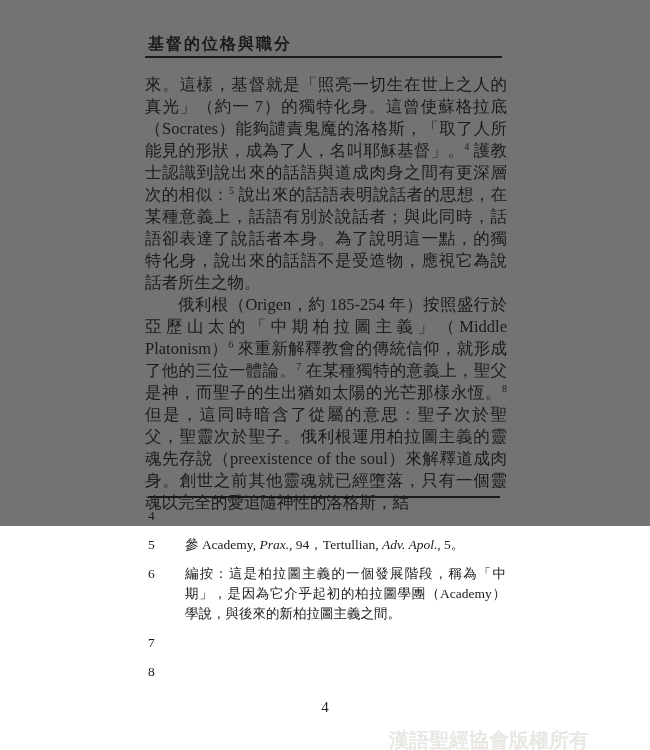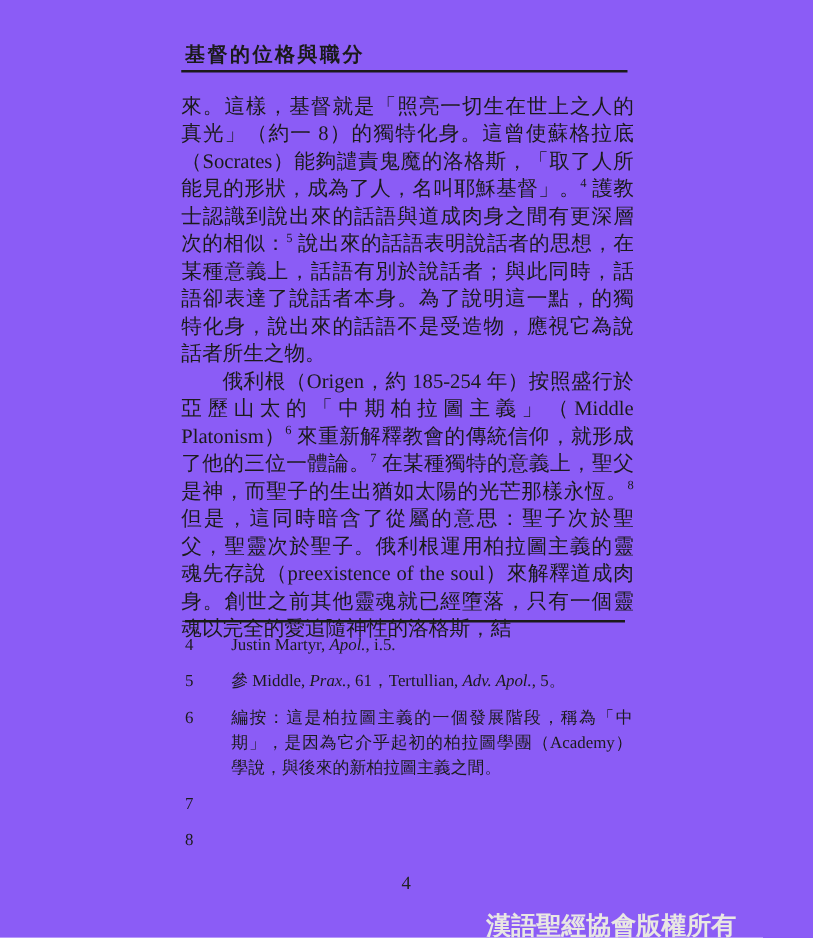--- a/index.html
+++ b/index.html
@@ -3,22 +3,22 @@
 <meta charset="utf-8">
 <style>
   html, body { margin: 0; padding: 0; }
   body {
     width: 650px; height: 750px;
     background: #ffffff;
     overflow: hidden;
   }
   .page {
     position: relative;
-    width: 650px; height: 750px;
-    background: #8b5cf6;
+    width: 650px; height: 526px;
+    background: #737373;
     font-family: "Liberation Serif", "DejaVu Serif", serif;
     color: #1b1b1b;
   }
   .running-header {
     position: absolute;
     left: 148px; top: 34px;
     font-family: "Liberation Sans", "DejaVu Sans", sans-serif;
     font-weight: bold;
     font-size: 16px;
     letter-spacing: 2px;
@@ -94,34 +94,33 @@
 </head>
 <body>
 
 <div class="page">
 
   <div class="running-header">基督的位格與職分</div>
 
   <div class="header-rule"></div>
 
   <div class="body-text">
-      <p><span>來。這樣，基督就是「照亮一切生在世上之人的真光」（約一 8）的獨特化身。這曾使蘇格拉底（Socrates）能夠譴責鬼魔的洛格斯，「取了人所能見的形狀，成為了人，名叫耶穌基督」。</span><sup>4</sup><span> 護教士認識到說出來的話語與道成肉身之間有更深層次的相似：</span><sup>5</sup><span> 說出來的話語表明說話者的思想，在某種意義上，話語有別於說話者；與此同時，話語卻表達了說話者本身。為了說明這一點，的獨特化身，說出來的話語不是受造物，應視它為說話者所生之物。</span></p>
+      <p><span>來。這樣，基督就是「照亮一切生在世上之人的真光」（約一 7）的獨特化身。這曾使蘇格拉底（Socrates）能夠譴責鬼魔的洛格斯，「取了人所能見的形狀，成為了人，名叫耶穌基督」。</span><sup>4</sup><span> 護教士認識到說出來的話語與道成肉身之間有更深層次的相似：</span><sup>5</sup><span> 說出來的話語表明說話者的思想，在某種意義上，話語有別於說話者；與此同時，話語卻表達了說話者本身。為了說明這一點，的獨特化身，說出來的話語不是受造物，應視它為說話者所生之物。</span></p>
       <p class="indent"><span>俄利根（Origen，約 185-254 年）按照盛行於亞歷山太的「中期柏拉圖主義」（Middle Platonism）</span><sup>6</sup><span> 來重新解釋教會的傳統信仰，就形成了他的三位一體論。</span><sup>7</sup><span> 在某種獨特的意義上，聖父是神，而聖子的生出猶如太陽的光芒那樣永恆。</span><sup>8</sup><span> 但是，這同時暗含了從屬的意思：聖子次於聖父，聖靈次於聖子。俄利根運用柏拉圖主義的靈魂先存說（preexistence of the soul）來解釋道成肉身。創世之前其他靈魂就已經墮落，只有一個靈魂以完全的愛追隨神性的洛格斯，結</span></p>
     </div>
 
   <div class="footnote-rule"></div>
 
   <div class="footnotes">
       <div class="footnote">
         <span class="fn-num">4</span>
-        <div class="fn-text"><span>Justin Martyr, </span><span style="font-style: italic;">Apol.</span><span>, i.5.</span></div>
       </div>
       <div class="footnote">
         <span class="fn-num">5</span>
-        <div class="fn-text"><span>參 Middle, </span><span style="font-style: italic;">Prax.</span><span>, 61，Tertullian, </span><span style="font-style: italic;">Adv. Apol.</span><span>, 5。</span></div>
+        <div class="fn-text"><span>參 Academy, </span><span style="font-style: italic;">Prax.</span><span>, 94，Tertullian, </span><span style="font-style: italic;">Adv. Apol.</span><span>, 5。</span></div>
       </div>
       <div class="footnote">
         <span class="fn-num">6</span>
         <div class="fn-text"><span>編按：這是柏拉圖主義的一個發展階段，稱為「中期」，是因為它介乎起初的柏拉圖學團（Academy）學說，與後來的新柏拉圖主義之間。</span></div>
       </div>
       <div class="footnote">
         <span class="fn-num">7</span>
       </div>
       <div class="footnote">
         <span class="fn-num">8</span>

